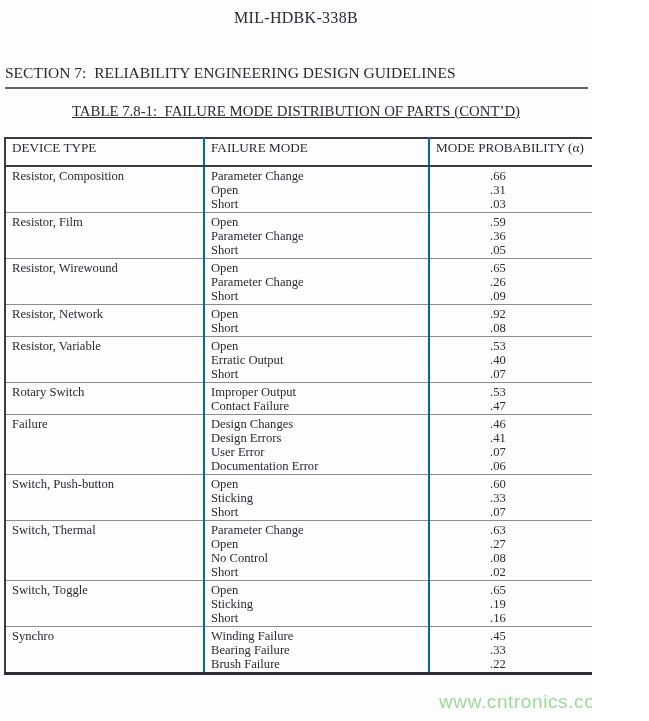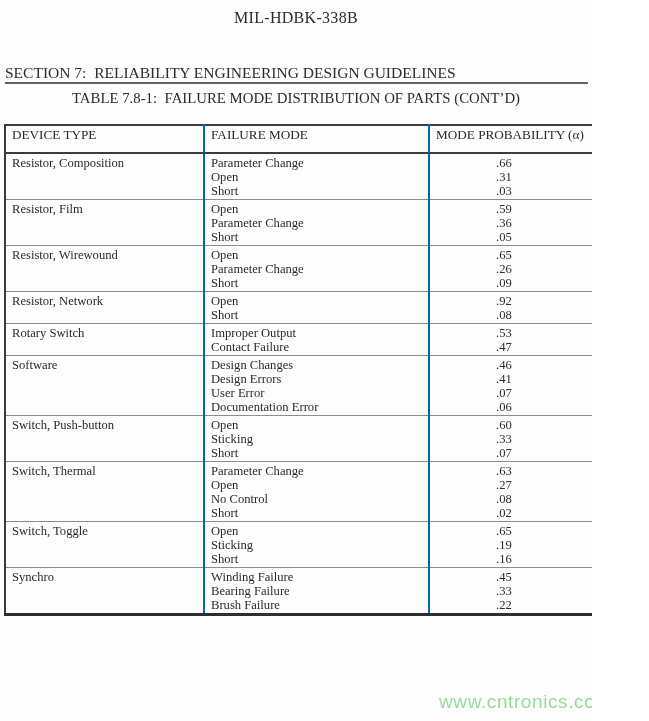--- a/index.html
+++ b/index.html
@@ -15,28 +15,30 @@
   .doc-title {
     margin-top: 9px;
     text-align: center;
     font-size: 16px;
     letter-spacing: 0.3px;
     white-space: pre-wrap;
   }
   .section-heading {
     margin: 37px 4px 0 5px;
     font-size: 15.5px;
+    padding-bottom: 5px;
     border-bottom: 2px solid #63636b;
     white-space: pre-wrap;
   }
   .table-title {
-    margin-top: 6px;
+    margin-top: 14px;
     text-align: center;
     font-size: 14.8px;
     white-space: pre-wrap;
+    text-decoration: underline;
   }
   table.failure-table {
     border-collapse: collapse;
     table-layout: fixed;
     width: 637px;
     margin: 17px 0 0 4px;
     border: 2px solid #3b3b42;
     border-bottom: 3px solid #2d2d34;
     font-size: 12.6px;
   }
@@ -59,21 +61,21 @@
   .failure-table tbody td {
     vertical-align: top;
     padding: 2px 2px 1px 6px;
     line-height: 14px;
     overflow: hidden;
     margin-top: 46px;
   }
   .failure-table tbody tr + tr td {
     border-top: 1px solid #8b8b90;
   }
-  .failure-table td.c-prob { padding-left: 16px; }
+  .failure-table td.c-prob { padding-left: 10px; }
   .failure-table td.c-prob div { padding-left: 50px; }
   .watermark {
     position: absolute;
     left: 439px;
     top: 691px;
     font-family: "Liberation Sans", "DejaVu Sans", sans-serif;
     font-size: 19px;
     letter-spacing: 0.6px;
     color: #94d594;
     opacity: 0.92;
@@ -150,32 +152,45 @@
         <td class="c-mode">
           <div>Open</div>
           <div>Short</div>
         </td>
         <td class="c-prob">
           <div>.92</div>
           <div>.08</div>
         </td>
       </tr>
       <tr>
+        <td class="c-dev">Resistor, Variable</td>
+        <td class="c-mode">
+          <div>Open</div>
+          <div>Erratic Output</div>
+          <div>Short</div>
+        </td>
+        <td class="c-prob">
+          <div>.53</div>
+          <div>.40</div>
+          <div>.07</div>
+        </td>
+      </tr>
+      <tr>
         <td class="c-dev">Rotary Switch</td>
         <td class="c-mode">
           <div>Improper Output</div>
           <div>Contact Failure</div>
         </td>
         <td class="c-prob">
           <div>.53</div>
           <div>.47</div>
         </td>
       </tr>
       <tr>
-        <td class="c-dev">Software</td>
+        <td class="c-dev">Failure</td>
         <td class="c-mode">
           <div>Design Changes</div>
           <div>Design Errors</div>
           <div>User Error</div>
           <div>Documentation Error</div>
         </td>
         <td class="c-prob">
           <div>.46</div>
           <div>.41</div>
           <div>.07</div>

